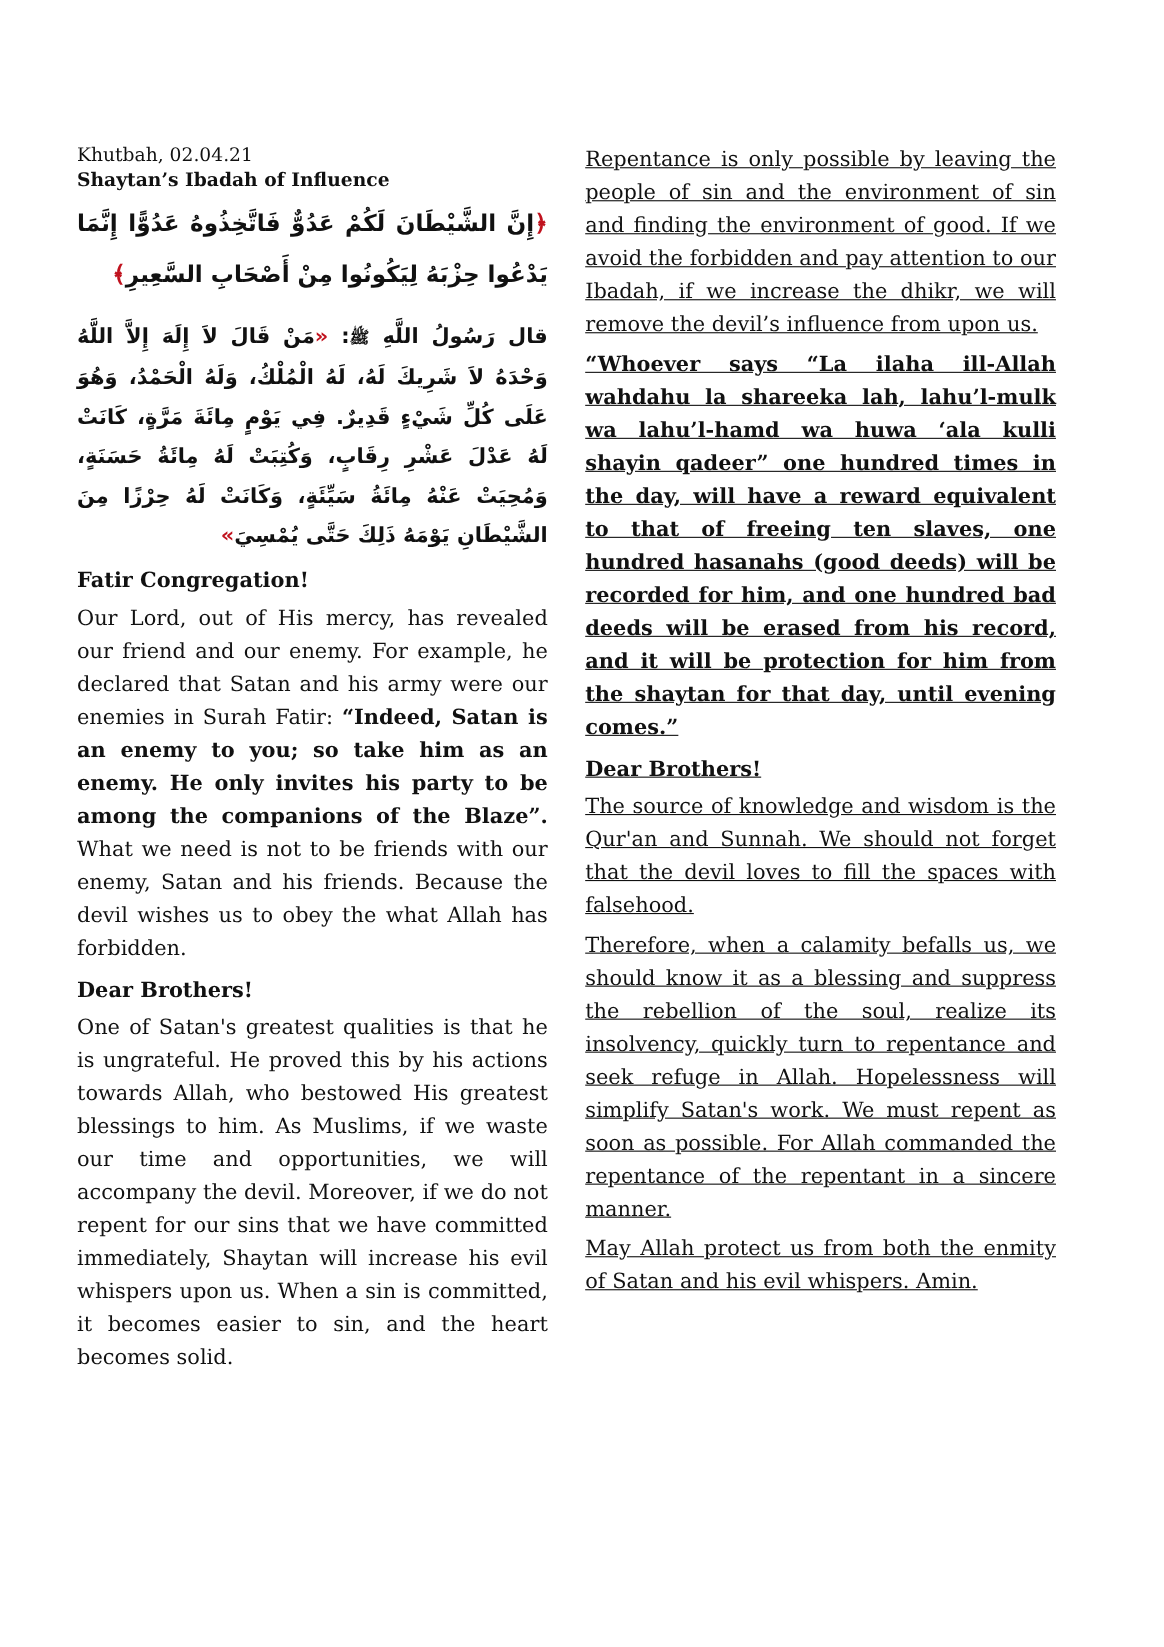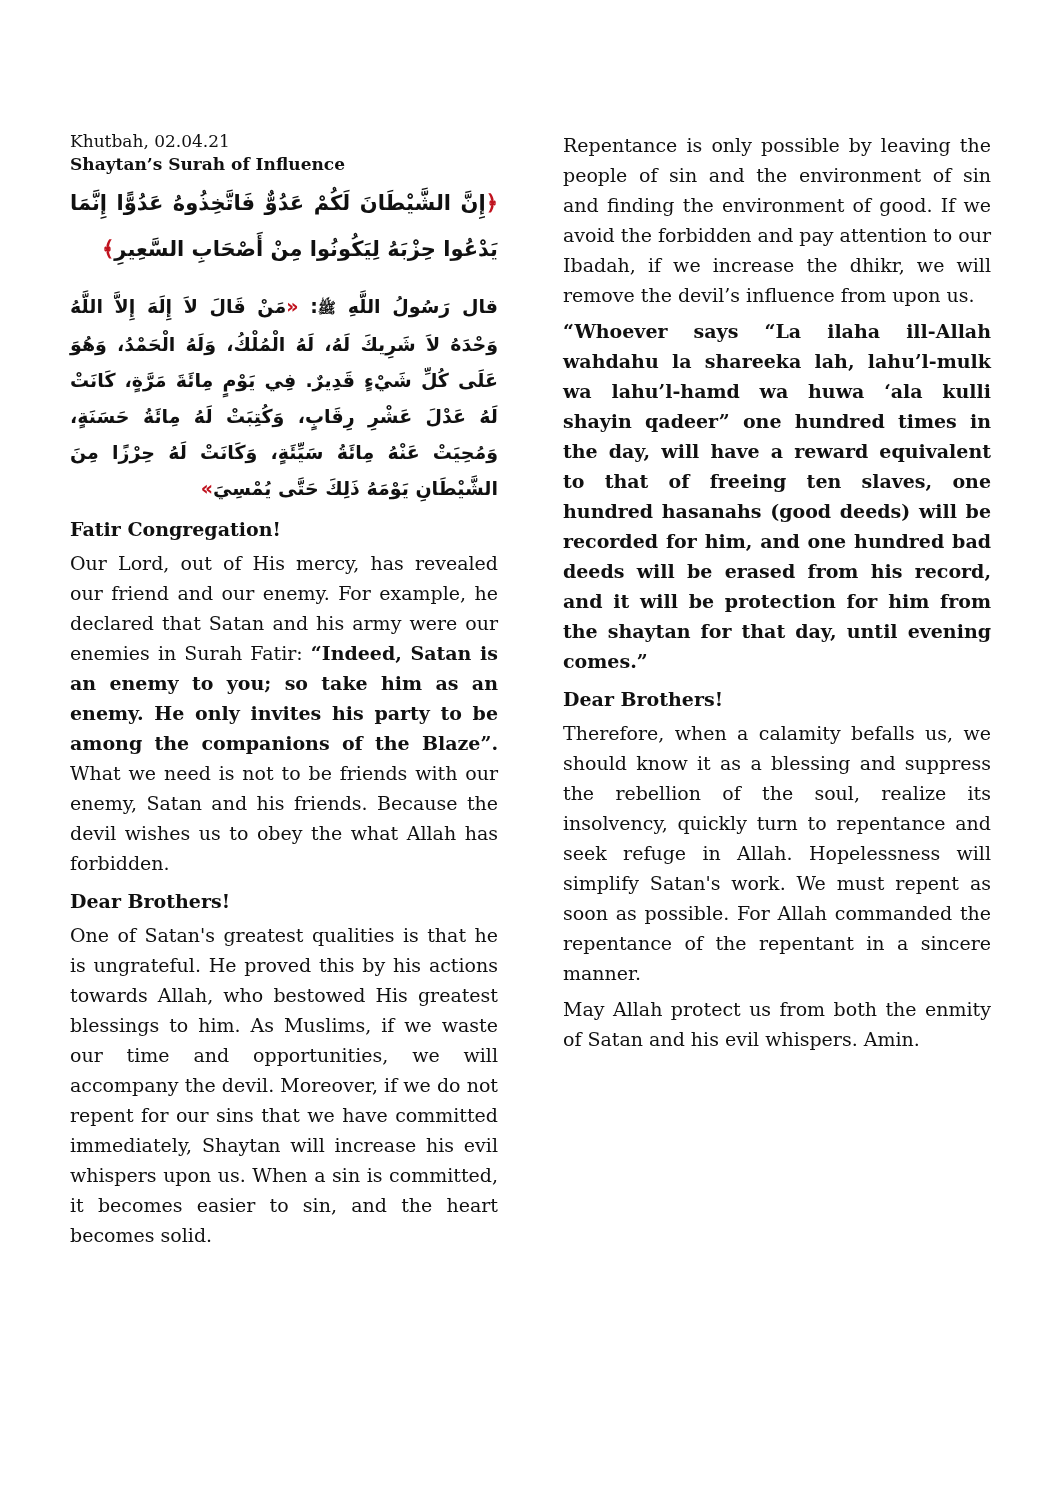--- a/index.html
+++ b/index.html
@@ -1,21 +1,21 @@
 <!DOCTYPE html>
 <html><head>
 <meta charset="utf-8">
 <style>
   html, body { margin: 0; padding: 0; background: #ffffff; }
   body { width: 1058px; height: 1497px; position: relative; overflow: hidden;
          font-family: "DejaVu Serif", "Liberation Serif", serif; color: #111; }
   .page { position: absolute; left: 0; top: 0; width: 1058px; height: 1164px; }
   .col { position: absolute; top: 130px; width: 428px; }
   .col-left { left: 70px; }
-  .col-right { left: 563px; }
+  .col-right { left: 532px; text-decoration: underline; }
   .meta { font-size: 17px; line-height: 22px; margin: 0; }
   .title { font-size: 17px; font-weight: bold; line-height: 24px; margin: 0 0 4px 0; }
   .arabic { direction: rtl; text-align: justify; text-align-last: right;
             font-family: "DejaVu Sans", sans-serif; font-weight: bold;
             font-size: 21px; line-height: 46px; margin: 0; }
   .arabic.hadith { font-size: 19px; line-height: 36px; margin-top: 16px; }
   .orn { color: #c0121e; font-weight: bold; }
   .saw { font-size: 15px; }
   .heading { font-size: 19px; font-weight: bold; line-height: 26px;
              margin: 10px 0 6px 0; font-family: "DejaVu Serif", serif; }
@@ -29,21 +29,21 @@
                font-size: 44px; line-height: 38px; letter-spacing: 1px;
                margin-left: 6px; color: #111; transform: scaleY(0.95); }
 </style>
 </head>
 <body>
 
 <div class="page">
 
   <div class="col col-left">
     <p class="meta">Khutbah, 02.04.21</p>
-    <p class="title">Shaytan’s Surah of Influence</p>
+    <p class="title">Shaytan’s Ibadah of Influence</p>
 
     <p class="arabic">
       <span class="orn">﴿</span><span>إِنَّ الشَّيْطَانَ لَكُمْ عَدُوٌّ فَاتَّخِذُوهُ عَدُوًّا إِنَّمَا يَدْعُوا حِزْبَهُ لِيَكُونُوا مِنْ أَصْحَابِ السَّعِيرِ</span><span class="orn">﴾</span>
     </p>
 
     <p class="arabic hadith">
       <span>قال رَسُولُ اللَّهِ</span>
       <span class="saw">ﷺ</span><span>:</span>
       <span class="orn">«</span><span>مَنْ قَالَ لاَ إِلَهَ إِلاَّ اللَّهُ وَحْدَهُ لاَ شَرِيكَ لَهُ، لَهُ الْمُلْكُ، وَلَهُ الْحَمْدُ، وَهُوَ عَلَى كُلِّ شَيْءٍ قَدِيرٌ. فِي يَوْمٍ مِائَةَ مَرَّةٍ، كَانَتْ لَهُ عَدْلَ عَشْرِ رِقَابٍ، وَكُتِبَتْ لَهُ مِائَةُ حَسَنَةٍ، وَمُحِيَتْ عَنْهُ مِائَةُ سَيِّئَةٍ، وَكَانَتْ لَهُ حِرْزًا مِنَ الشَّيْطَانِ يَوْمَهُ ذَلِكَ حَتَّى يُمْسِيَ</span><span class="orn">»</span>
     </p>
@@ -52,18 +52,19 @@
     <p class="body"><span>Our Lord, out of His mercy, has revealed our friend and our enemy. For example, he declared that Satan and his army were our enemies in Surah Fatir: </span><span class="bold">“Indeed, Satan is an enemy to you; so take him as an enemy. He only invites his party to be among the companions of the Blaze”.</span><span> What we need is not to be friends with our enemy, Satan and his friends. Because the devil wishes us to obey the what Allah has forbidden.</span></p>
 
     <div class="heading">Dear Brothers!</div>
     <p class="body">One of Satan's greatest qualities is that he is ungrateful. He proved this by his actions towards Allah, who bestowed His greatest blessings to him. As Muslims, if we waste our time and opportunities, we will accompany the devil. Moreover, if we do not repent for our sins that we have committed immediately, Shaytan will increase his evil whispers upon us. When a sin is committed, it becomes easier to sin, and the heart becomes solid.</p>
   </div>
 
   <div class="col col-right">
     <p class="body">Repentance is only possible by leaving the people of sin and the environment of sin and finding the environment of good. If we avoid the forbidden and pay attention to our Ibadah, if we increase the dhikr, we will remove the devil’s influence from upon us.</p>
     <p class="body bold">“Whoever says “La ilaha ill-Allah wahdahu la shareeka lah, lahu’l-mulk wa lahu’l-hamd wa huwa ‘ala kulli shayin qadeer” one hundred times in the day, will have a reward equivalent to that of freeing ten slaves, one hundred hasanahs (good deeds) will be recorded for him, and one hundred bad deeds will be erased from his record, and it will be protection for him from the shaytan for that day, until evening comes.”</p>
     <div class="heading">Dear Brothers!</div>
+    <p class="body">The source of knowledge and wisdom is the Qur'an and Sunnah. We should not forget that the devil loves to fill the spaces with falsehood.</p>
     <p class="body">Therefore, when a calamity befalls us, we should know it as a blessing and suppress the rebellion of the soul, realize its insolvency, quickly turn to repentance and seek refuge in Allah. Hopelessness will simplify Satan's work. We must repent as soon as possible. For Allah commanded the repentance of the repentant in a sincere manner.</p>
     <p class="body">May Allah protect us from both the enmity of Satan and his evil whispers. Amin.</p>
   </div>
 
 
 </div>
 
 </body></html>

